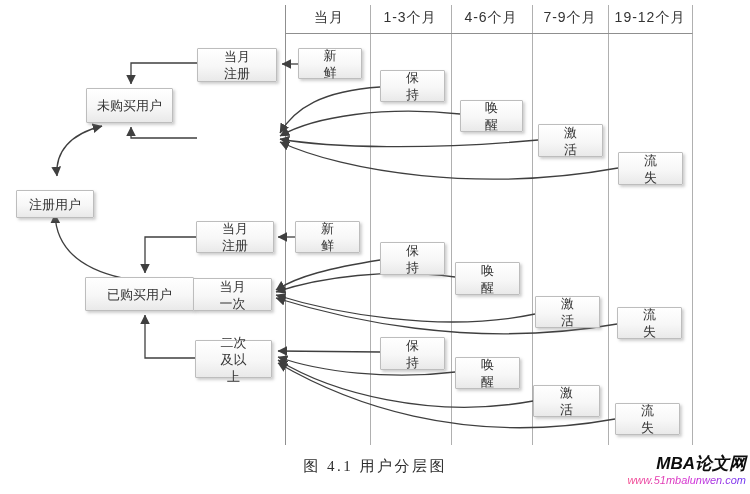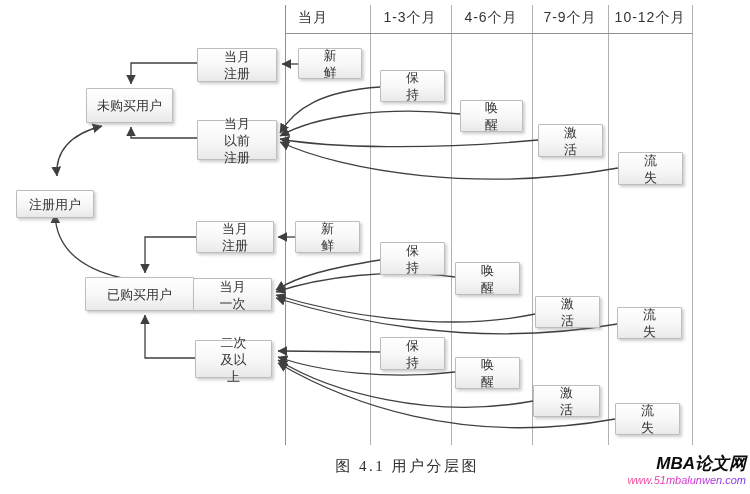--- a/index.html
+++ b/index.html
@@ -10,21 +10,21 @@
            letter-spacing:1px;white-space:nowrap;font-weight:500;}
   .node{position:absolute;box-sizing:border-box;display:flex;align-items:center;justify-content:center;
         text-align:center;font-size:13px;line-height:17px;color:#333;
         border:1px solid #bdbdbd;border-radius:1px;
         background:linear-gradient(180deg,#ffffff 0%,#f7f7f7 55%,#e9e9e9 100%);
         box-shadow:2px 2px 3px rgba(125,125,125,.38);
         font-family:"Liberation Serif","DejaVu Serif",serif;padding:0 23px;}
   .node.wide{padding:8px 6px;}
   #caption{position:absolute;left:50%;top:457px;transform:translateX(-50%);font-size:15px;
            letter-spacing:2.5px;color:#2e2e2e;white-space:nowrap;
-           font-family:"Liberation Serif","DejaVu Serif",serif;margin-left:32px;}
+           font-family:"Liberation Serif","DejaVu Serif",serif;}
   #watermark{position:absolute;right:4px;top:455px;text-align:right;font-style:italic;line-height:1.1;margin-left:12px;}
   #wm-name{font-size:17px;font-weight:bold;color:#0d0d0d;letter-spacing:0;}
   #wm-url{font-size:11px;color:#d535b8;
           background:linear-gradient(90deg,#f4478a 0%,#d02bd6 55%,#6a35f2 100%);
           -webkit-background-clip:text;-webkit-text-fill-color:transparent;}
 </style>
 </head>
 <body>
 
 <div id="stage">
@@ -68,32 +68,31 @@
       <path d="M 535 314 C 440 334, 330 312, 276 295" marker-end="url(#ah)"></path>
       <path d="M 617 324 C 470 350, 340 318, 276 298" marker-end="url(#ah)"></path>
 
       <path d="M 380 352 L 278 351" marker-end="url(#ah)"></path>
       <path d="M 455 372 C 390 380, 320 372, 278 357" marker-end="url(#ah)"></path>
       <path d="M 533 401 C 430 420, 330 392, 278 360" marker-end="url(#ah)"></path>
       <path d="M 615 419 C 460 447, 345 402, 278 363" marker-end="url(#ah)"></path>
     </g>
   </svg>
 
-  <div class="colhead" style="left:313px">当月</div>
+  <div class="colhead" style="left:329px">当月</div>
   <div class="colhead" style="left:410px">1-3个月</div>
   <div class="colhead" style="left:491px">4-6个月</div>
   <div class="colhead" style="left:570px">7-9个月</div>
-  <div class="colhead" style="left:650px">10-12个月</div>
+  <div class="colhead" style="left:650px">19-12个月</div>
 
   <div class="node wide" style="left:16px;top:190px;width:78px;height:28px">注册用户</div>
   <div class="node wide" style="left:86px;top:88px;width:87px;height:35px">未购买用户</div>
   <div class="node wide" style="left:85px;top:277px;width:109px;height:34px">已购买用户</div>
 
   <div class="node" style="left:197px;top:48px;width:80px;height:34px">当月注册</div>
-  <div class="node" style="left:197px;top:120px;width:80px;height:40px">当月以前注册</div>
   <div class="node" style="left:196px;top:221px;width:78px;height:32px">当月注册</div>
   <div class="node" style="left:195px;top:340px;width:77px;height:38px">二次及以上</div>
   <div class="node" style="left:193px;top:278px;width:79px;height:33px">当月一次</div>
 
   <div class="node" style="left:298px;top:48px;width:64px;height:31px">新鲜</div>
   <div class="node" style="left:380px;top:70px;width:65px;height:32px">保持</div>
   <div class="node" style="left:460px;top:100px;width:63px;height:32px">唤醒</div>
   <div class="node" style="left:538px;top:124px;width:65px;height:33px">激活</div>
   <div class="node" style="left:618px;top:152px;width:65px;height:33px">流失</div>
 

